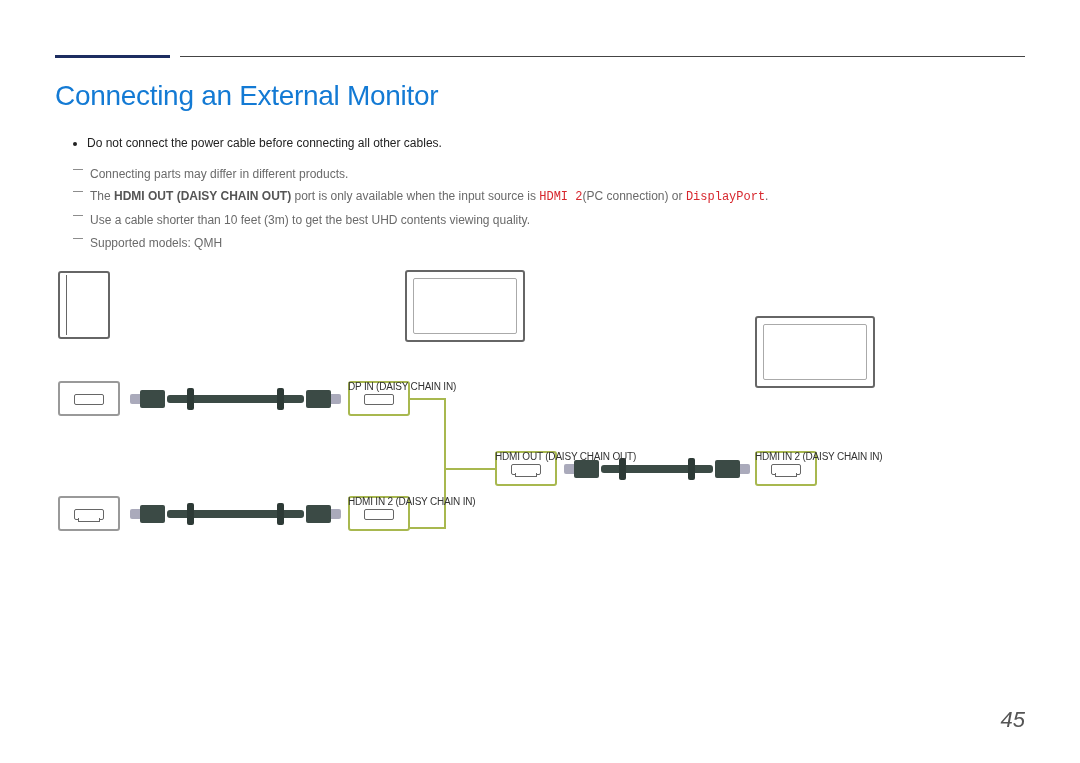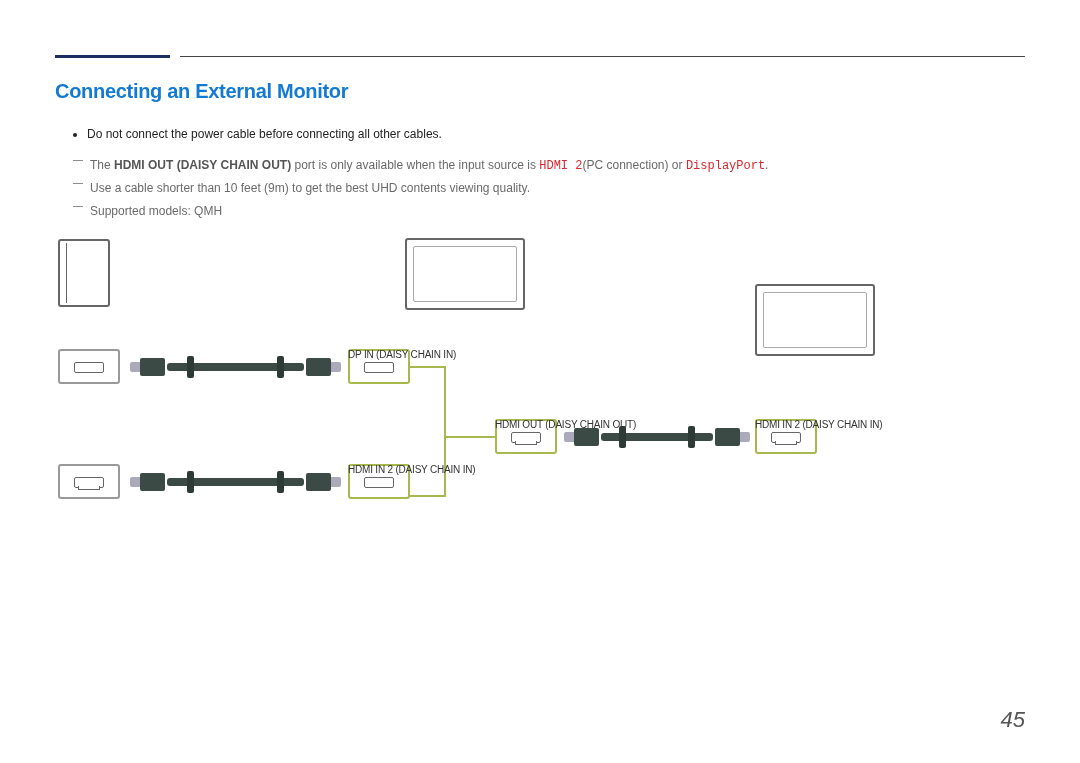--- a/index.html
+++ b/index.html
@@ -23,22 +23,22 @@
     background: #1d2d60;
     margin-right: 10px;
   }
   .rule-thin {
     flex: 1;
     height: 1px;
     background: #444;
   }
   h1 {
     color: #137ad4;
-    font-weight: 700;
-    font-size: 20px;
+    font-weight: 400;
+    font-size: 28px;
     margin-bottom: 22px;
     letter-spacing: -0.3px;
   }
   .bullets {
     padding-left: 32px;
     margin-bottom: 10px;
   }
   .bullets li {
     font-size: 12px;
     line-height: 1.55;
@@ -149,24 +149,25 @@
 
 <h1>Connecting an External Monitor</h1>
 
 <ul class="bullets">
   <li>
     <span>Do not connect the power cable before connecting all other cables.</span><br>
   </li>
 </ul>
 
 <ul class="notes">
+  <li>Connecting parts may differ in different products.</li>
   <li>
     <span>The </span><span class="bold">HDMI OUT (DAISY CHAIN OUT)</span><span> port is only available when the input source is </span><span class="red">HDMI 2</span><span>(PC connection) or </span><span class="red">DisplayPort</span><span>.</span>
   </li>
-  <li>Use a cable shorter than 10 feet (9m) to get the best UHD contents viewing quality.</li>
+  <li>Use a cable shorter than 10 feet (3m) to get the best UHD contents viewing quality.</li>
   <li>Supported models: QMH</li>
 </ul>
 
 <div class="diagram">
 
   <div class="abs device-box source-dev"></div>
 
   <div class="abs device-box monitor1"></div>
   <div class="abs device-box monitor2"></div>
 

